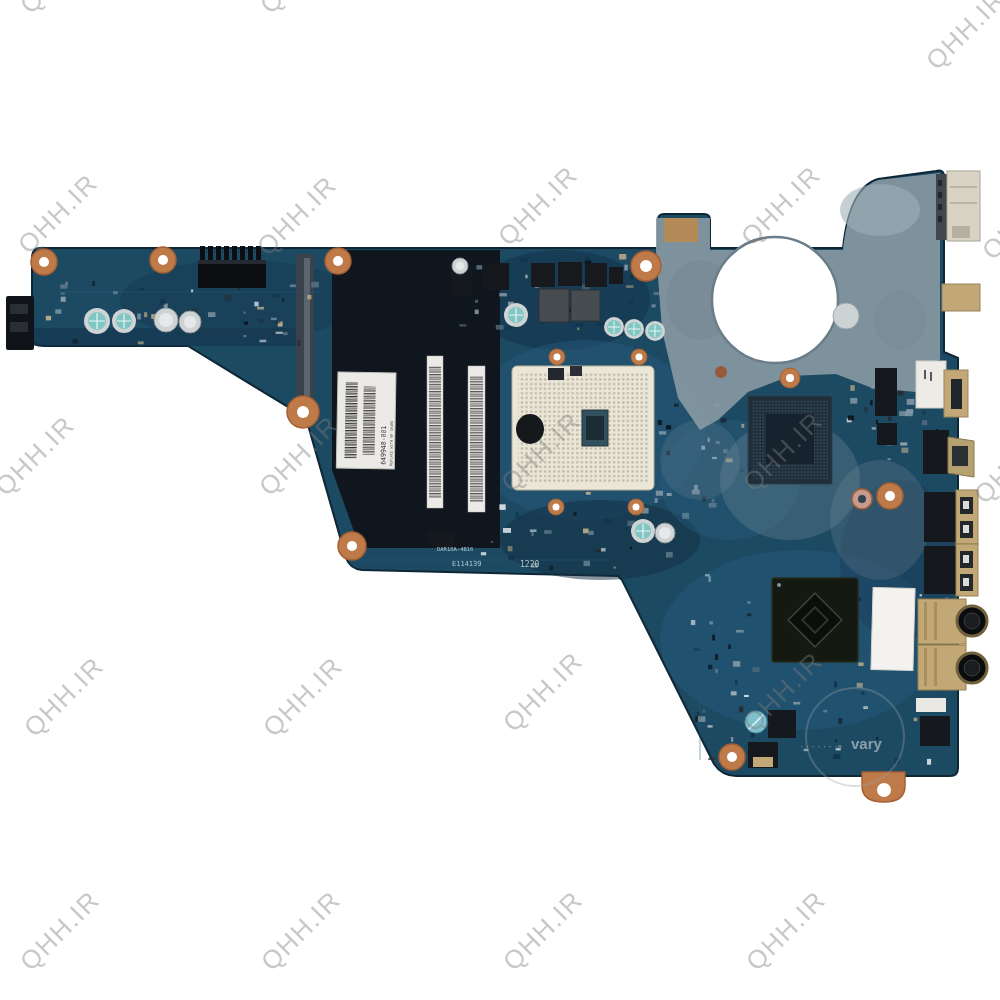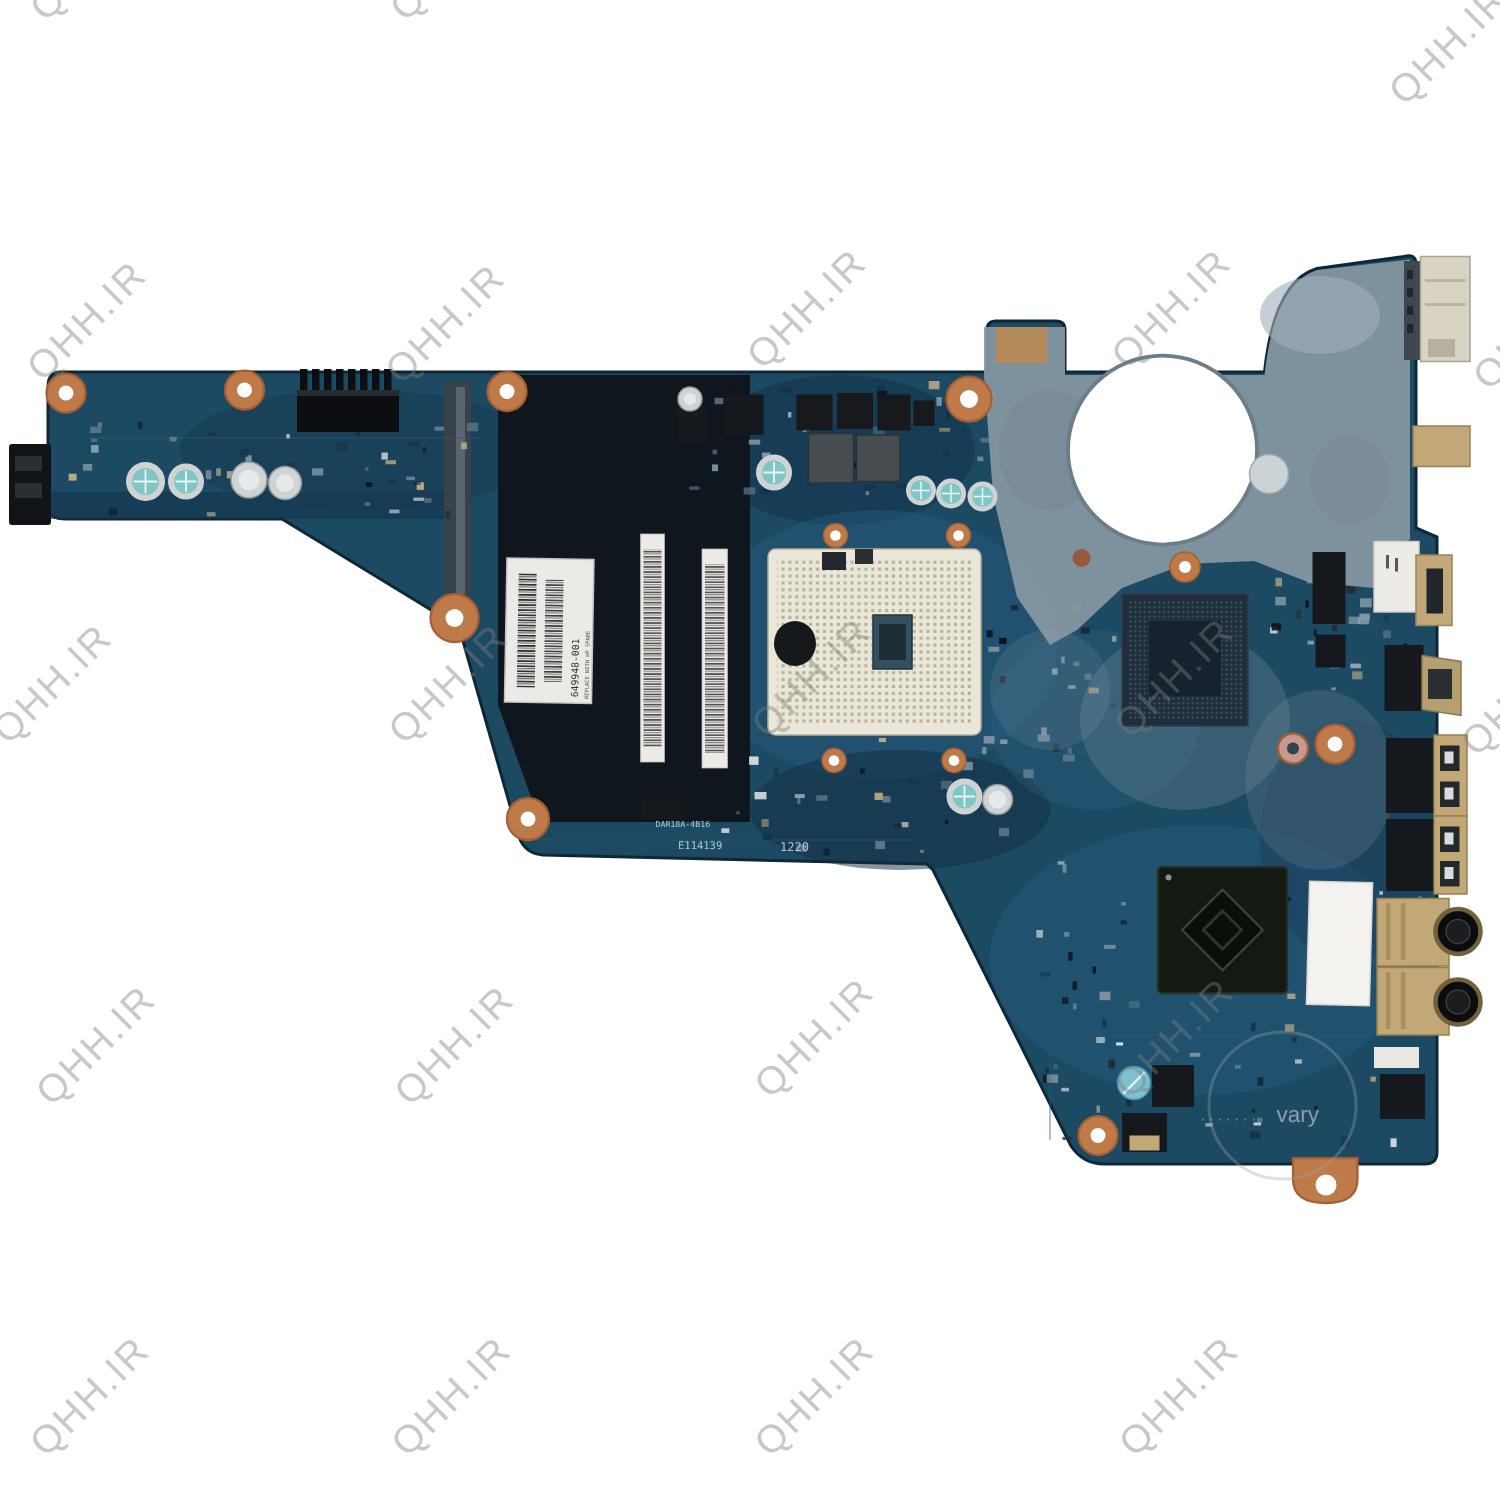--- a/index.html
+++ b/index.html
@@ -4,21 +4,21 @@
 <style>
   html,body{margin:0;padding:0;background:#fff;}
   #stage{position:relative;width:1000px;height:1000px;background:#fff;overflow:hidden;
          font-family:"Liberation Sans",sans-serif;}
   svg{position:absolute;left:0;top:0;}
   .wm{position:absolute;white-space:nowrap;font-size:26px;letter-spacing:1.5px;
       color:var(--wm,#7d7d7d);opacity:.42;transform:translate(-50%,-50%) rotate(-45deg);
       font-family:"Liberation Sans",sans-serif;pointer-events:none;}
   #stamp-circle{position:absolute;left:805px;top:687px;width:96px;height:96px;border-radius:50%;
       border:2px solid rgba(155,160,165,.35);}
-  #stamp-text{position:absolute;left:851px;top:735px;font-size:15px;color:rgba(205,210,214,.62);}
+  #stamp-text{position:absolute;left:851px;top:735px;font-size:15px;color:rgba(205,210,214,.62);font-weight:bold;}
   #stamp-dots{position:absolute;left:800px;top:740px;font-size:11px;letter-spacing:2px;color:rgba(205,210,214,.45);}
   text{font-family:"DejaVu Sans Mono","Liberation Mono",monospace;}
 </style>
 </head>
 <body>
 
 <div id="stage">
 
 <svg width="1000" height="1000" viewBox="0 0 1000 1000">
   <defs>

